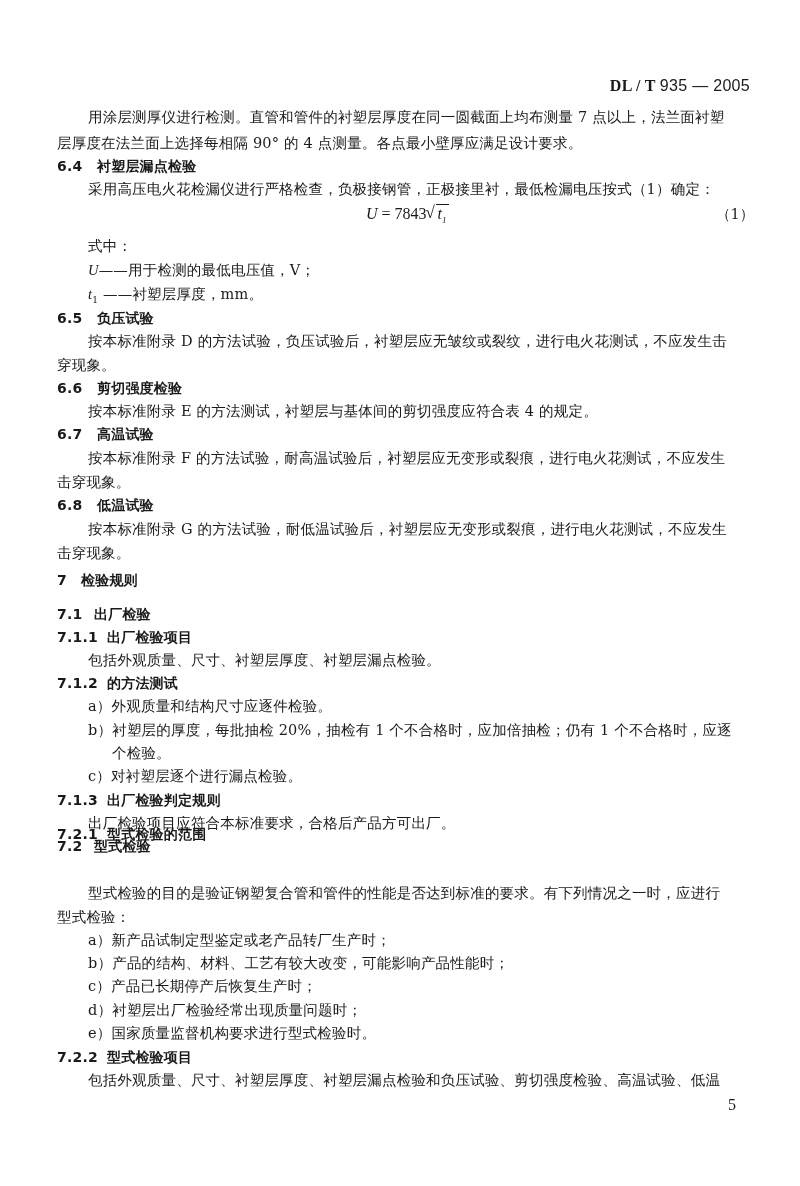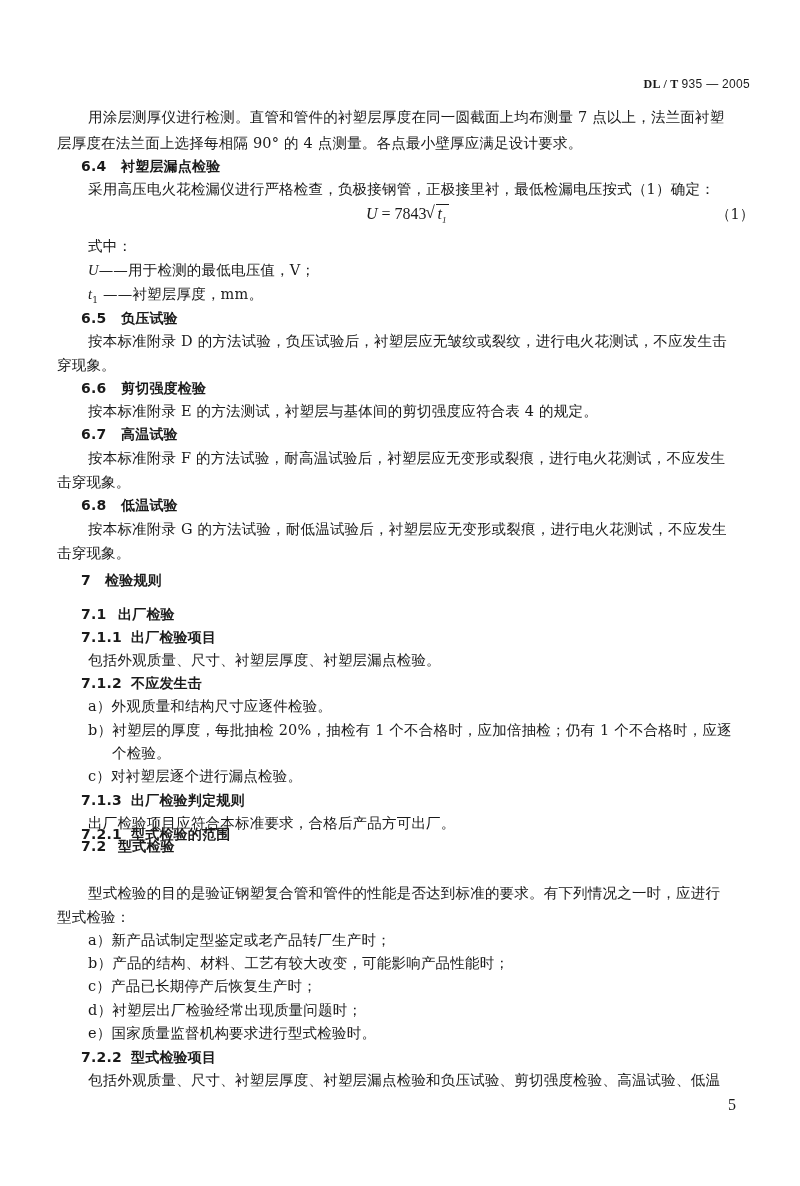--- a/index.html
+++ b/index.html
@@ -3,28 +3,28 @@
 <meta charset="utf-8">
 <style>
   html, body { margin:0; padding:0; }
   body {
     width:800px; height:1186px; background:#ffffff; position:relative; overflow:hidden;
     font-family: "DejaVu Serif", "Liberation Serif", serif;
     color:#1a1a1a;
   }
   .ln { position:absolute; white-space:nowrap; font-size:14.5px; line-height:20px; letter-spacing:0.2px; }
   .hd { font-family: "DejaVu Sans", "Liberation Sans", sans-serif; font-weight:bold; font-size:14px; }
-  .hd .num { display:inline-block;margin-left:24px; }
+  .hd .num { display:inline-block; }
   .body-ind { left:88px; }
   .body-flush { left:57px; }
   .item { left:88px; }
   .item-cont { left:112px; }
   .header-code {
     position:absolute; right:50px; top:77px; font-family:"Liberation Serif","DejaVu Serif",serif;
-    font-weight:bold; font-size:12px; letter-spacing:0.3px;
+    font-weight:bold; font-size:16px; letter-spacing:0.3px;
   }
   .header-code .rest { font-weight:normal; font-family:"Liberation Sans","DejaVu Sans",sans-serif; }
   .formula { position:absolute; left:366px; top:205px; font-family:"Liberation Serif","DejaVu Serif",serif; font-size:16px; }
   .formula .var { font-style:italic; }
   .sqrt { display:inline-block; position:relative; padding-left:9px; }
   .sqrt::before { content:"√"; position:absolute; left:-1px; top:-2px; font-size:17px; }
   .sqrt .rad { border-top:1px solid #1a1a1a; font-style:italic; padding:0 2px; }
   sub { font-size:9px; }
   .eqno { position:absolute; left:716px; top:205px; font-size:14.5px; }
   .pagenum { position:absolute; left:728px; top:1096px; font-family:"Liberation Serif","DejaVu Serif",serif; font-size:16px; }
@@ -88,21 +88,21 @@
 
 <div class="ln hd body-flush" style="top:604px">
   <span class="num" style="width:37px">7.1</span><span>出厂检验</span>
 </div>
 <div class="ln hd body-flush" style="top:627px">
   <span class="num" style="width:50px">7.1.1</span><span>出厂检验项目</span>
 </div>
 <div class="ln body-ind" style="top:650px">包括外观质量、尺寸、衬塑层厚度、衬塑层漏点检验。</div>
 
 <div class="ln hd body-flush" style="top:673px">
-  <span class="num" style="width:50px">7.1.2</span><span>不应发生击</span>
+  <span class="num" style="width:50px">7.1.2</span><span>的方法测试</span>
 </div>
 <div class="ln item" style="top:696px">
   <span>a）</span><span>外观质量和结构尺寸应逐件检验。</span>
 </div>
 <div class="ln item" style="top:720px">
   <span>b）</span><span>衬塑层的厚度，每批抽检 20%，抽检有 1 个不合格时，应加倍抽检；仍有 1 个不合格时，应逐</span>
 </div>
 <div class="ln item-cont" style="top:743px">个检验。</div>
 <div class="ln item" style="top:766px">
   <span>c）</span><span>对衬塑层逐个进行漏点检验。</span>

